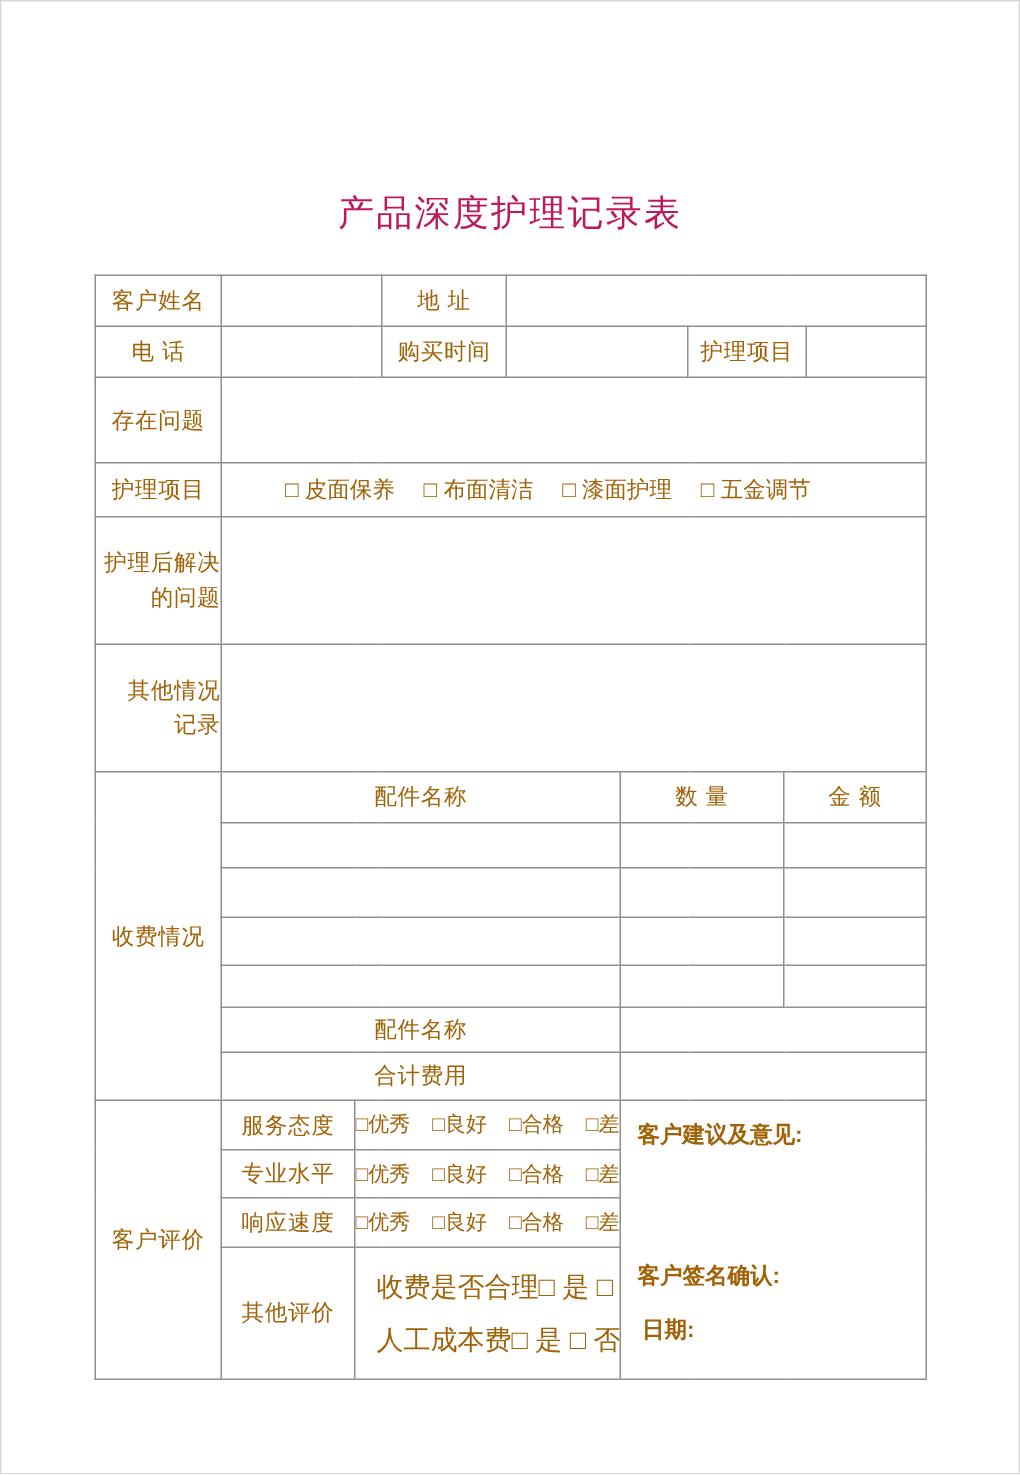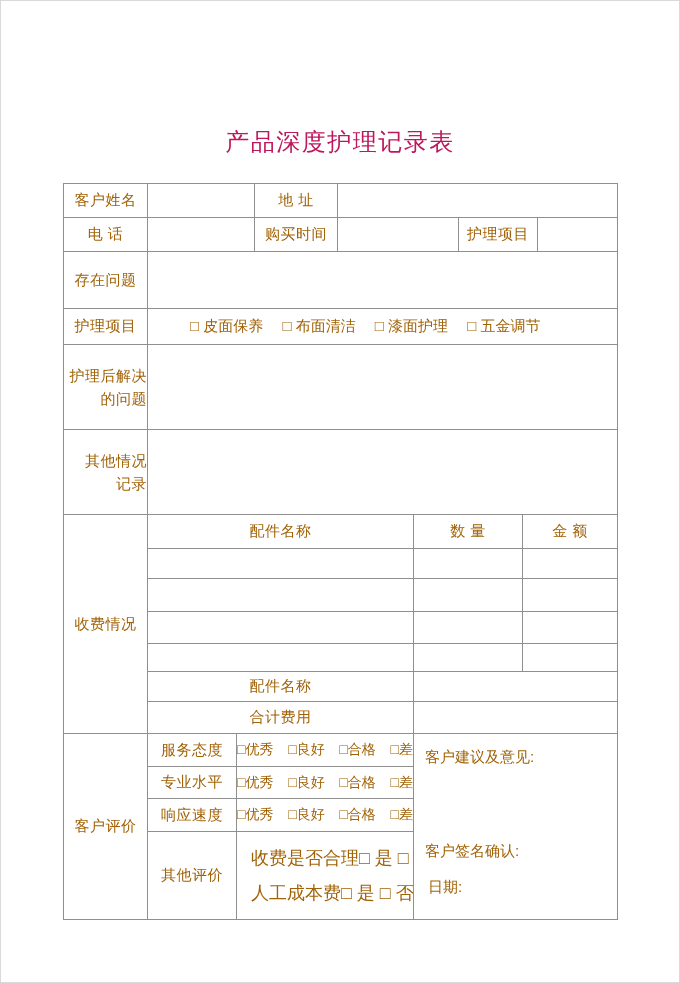--- a/index.html
+++ b/index.html
@@ -50,21 +50,21 @@
   .care-opts span { display: inline-block; margin-right: 15px; white-space: nowrap; }
   .rating-opts {
     display: flex; justify-content: space-between; gap: 5px;
     font-size: 14px; white-space: nowrap;
   }
   .other-eval {
     display: flex; flex-direction: column; justify-content: space-around;
     height: 86px; padding: 8px 14px; font-size: 18px;
   }
   .other-eval .line { display: flex; justify-content: space-between; white-space: nowrap; }
-  .right-note { vertical-align: top !important; }
+  .right-note { vertical-align: top !important; font-weight: bold; }
   .right-note .suggestion { margin: 13px 0 0 11px; line-height: 20px; }
   .right-note .signature  { margin: 74px 0 12px 11px; line-height: 20px; }
   .right-note .date       { margin: 16px 0 0 14px; line-height: 20px; }
 </style>
 </head>
 <body>
 
 <div class="page">
 
   <div class="title">产品深度护理记录表</div>

